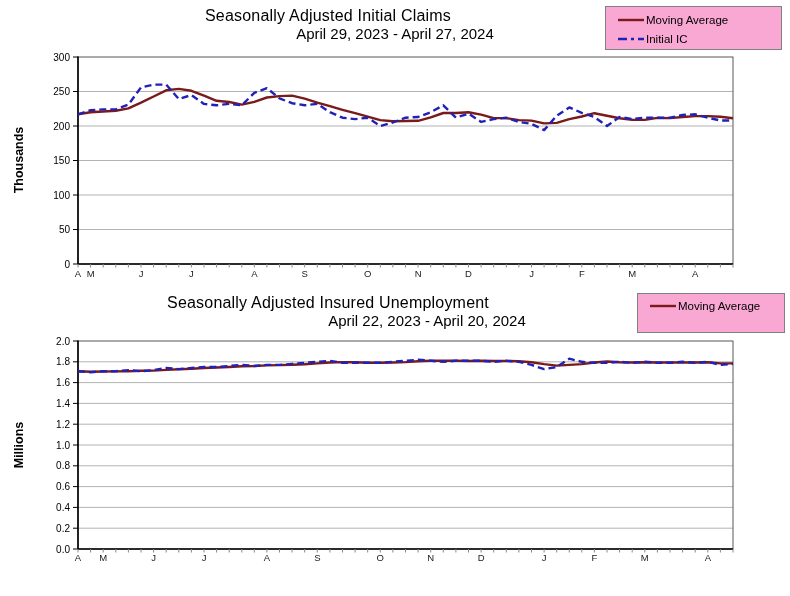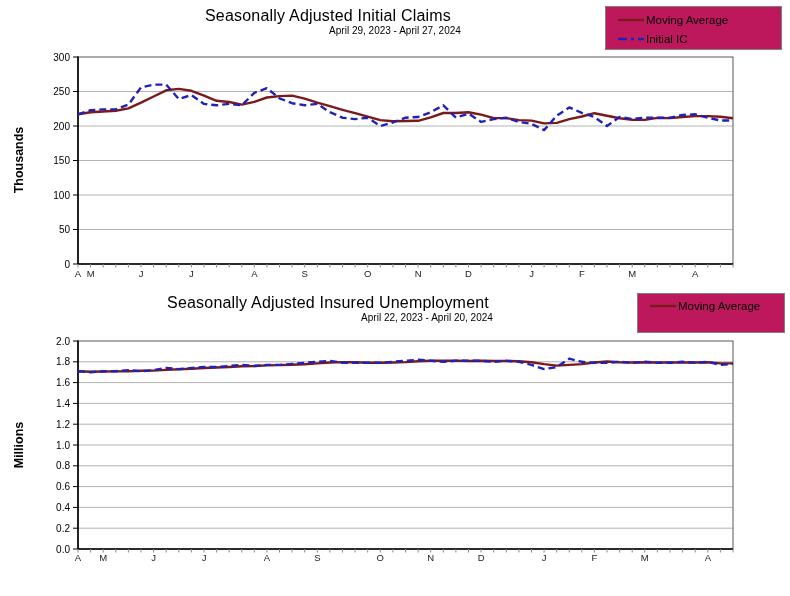--- a/index.html
+++ b/index.html
@@ -11,28 +11,28 @@
   .chart-section{position:absolute;left:0;width:790px;}
   #section-ic{top:0;height:290px;}
   #section-iu{top:290px;height:306px;}
   .plot-svg{position:absolute;left:0;top:0;z-index:1;}
   .chart-title{
     position:absolute;left:0;width:656px;text-align:center;
     font-size:16px;letter-spacing:.2px;z-index:2;
   }
   .chart-subtitle{
     position:absolute;left:0;width:790px;text-align:center;
-    font-size:10px;z-index:2;
+    font-size:15px;z-index:2;
   }
   #section-ic .chart-title{top:7px;}
   #section-ic .chart-subtitle{top:25px;}
   #section-iu .chart-title{top:4px;}
   #section-iu .chart-subtitle{top:22px;margin-left:32px;}
   .legend-box{
-    position:absolute;background:#be185d;border:1px solid #808080;
+    position:absolute;background:#f9a8d4;border:1px solid #808080;
     z-index:3;box-sizing:border-box;padding:3px 0 0 10px;
   }
   #legend-ic{left:605px;top:6px;width:177px;height:44px;}
   #legend-iu{left:637px;top:3px;width:148px;height:40px;}
   .legend-row{display:flex;align-items:center;height:19px;}
   #legend-iu .legend-row{height:17px;}
   .legend-row span{font-size:11.5px;white-space:nowrap;}
   .legend-swatch{flex:0 0 auto;display:block;}
   .y-axis-title{
     position:absolute;left:-80px;width:200px;height:16px;

